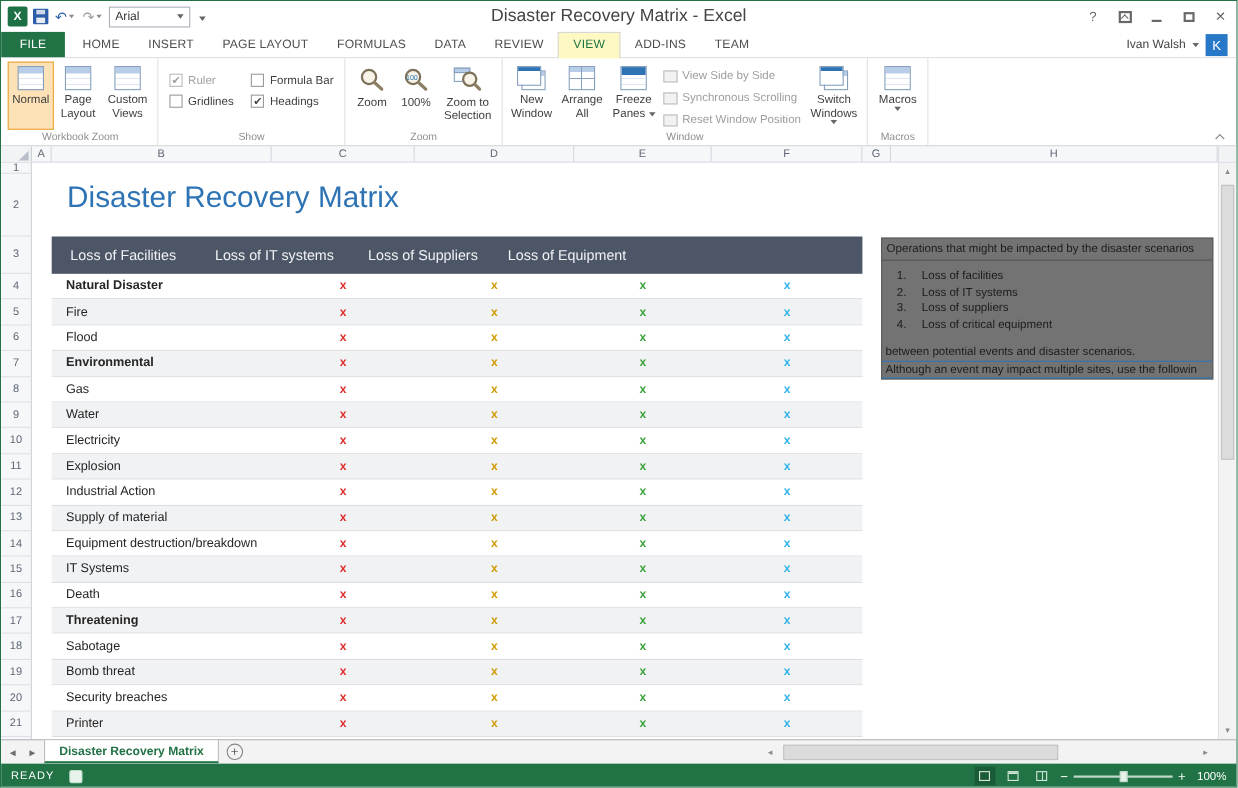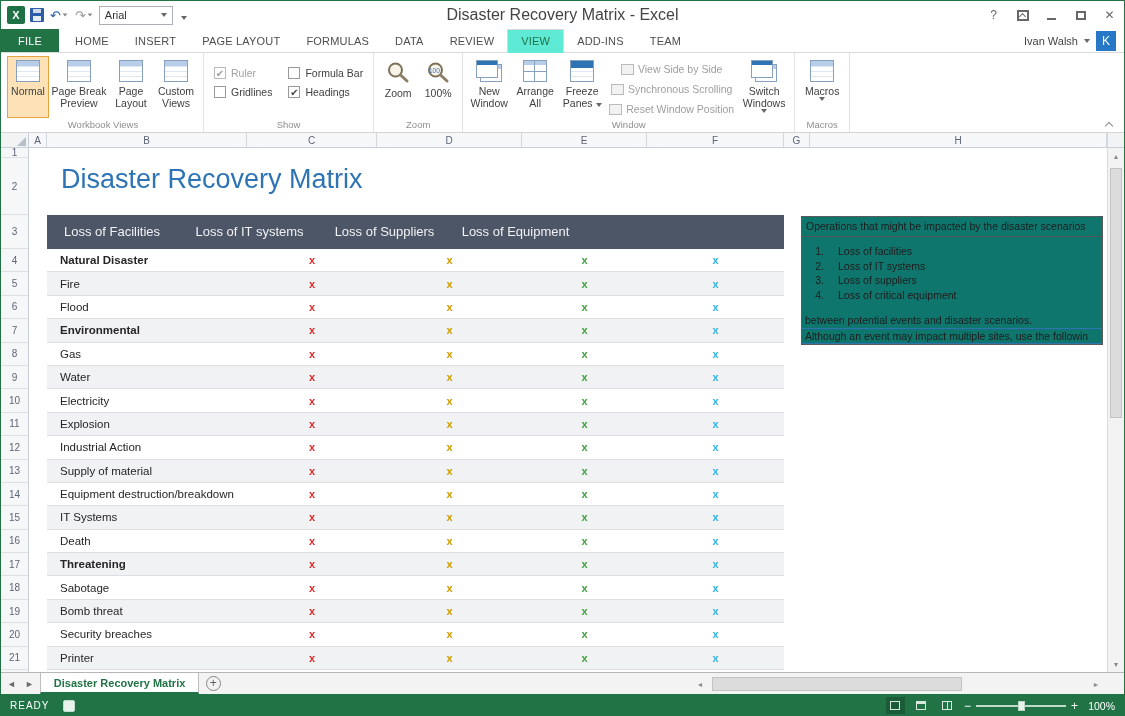--- a/index.html
+++ b/index.html
@@ -26,40 +26,40 @@
   .min-bar{width:9px;height:2px;background:#686868;margin-top:7px;}
   .max-box{width:10px;height:9px;border:2px solid #686868;}
   .rdo-icon{width:12px;height:11px;border:2px solid #686868;position:relative;}
   .rdo-icon::after{content:"";position:absolute;left:1.5px;top:2px;width:4px;height:4px;border-left:1.5px solid #686868;border-top:1.5px solid #686868;transform:rotate(45deg);}
 
   
   .tabsrow{height:24px;display:flex;align-items:stretch;background:#fff;border-bottom:1px solid #dadada;position:relative;flex:none;}
   .tabstrip{display:flex;align-items:stretch;}
   .rtab{padding:0 13px;font-size:11px;line-height:24px;color:#4e4e4e;letter-spacing:.2px;white-space:nowrap;}
   .rtab.file{background:#217346;color:#fff;padding:0 17px;margin-right:3px;}
-  .rtab.active{color:#217346;background:#5eead4;border:1px solid #d8d8d8;border-bottom:none;line-height:22px;margin-bottom:-1px;position:relative;z-index:2;}
+  .rtab.active{color:#217346;background:#fef9c3;border:1px solid #d8d8d8;border-bottom:none;line-height:22px;margin-bottom:-1px;position:relative;z-index:2;}
   .account{margin-left:auto;display:flex;align-items:center;gap:6px;padding-right:8px;font-size:11px;color:#444;text-align:right;}
   .avatar{width:20px;height:20px;background:#2779c7;color:#fff;font-size:12px;display:flex;align-items:center;justify-content:center;}
 
   
   .ribbon{height:80px;background:#fff;border-bottom:1px solid #d4d4d4;display:flex;position:relative;padding-left:2px;flex:none;}
   .rgroup{position:relative;border-right:1px solid #e2e2e2;padding:3px 4px 15px;display:flex;align-items:flex-start;}
   .rgroup-label{position:absolute;left:0;right:0;bottom:2px;text-align:center;font-size:9.5px;color:#8e8e8e;white-space:nowrap;}
   .bigbtn{display:flex;flex-direction:column;align-items:center;padding:3px 1px 1px;font-size:10.5px;color:#3f3f3f;text-align:center;border:1px solid transparent;height:62px;}
   .bigbtn .blabel{line-height:12px;margin-top:3px;}
   .bigbtn.selected{background:#fce2b6;border-color:#e8a33d;}
   .icon-sheet{width:24px;height:22px;border:1px solid #87a0bf;background:linear-gradient(#b7cde8 0 5px,rgba(0,0,0,0) 5px),repeating-linear-gradient(0deg,#fff 0 4px,#dfe7f1 4px 5px);flex:none;}
   .icon-freeze{width:24px;height:22px;border:1px solid #87a0bf;background:linear-gradient(#2e74b5 0 7px,rgba(0,0,0,0) 7px),repeating-linear-gradient(0deg,#fff 0 4px,#dfe7f1 4px 5px);flex:none;}
   .icon-grid4{width:24px;height:22px;border:1px solid #87a0bf;background:linear-gradient(90deg,rgba(0,0,0,0) 10.5px,#87a0bf 10.5px 11.5px,rgba(0,0,0,0) 11.5px),linear-gradient(0deg,rgba(0,0,0,0) 9.5px,#87a0bf 9.5px 10.5px,rgba(0,0,0,0) 10.5px),linear-gradient(#b7cde8 0 4px,#fff 4px);flex:none;}
   .icon-2win{position:relative;width:26px;height:22px;flex:none;}
   .icon-2win::before{content:"";position:absolute;right:0;bottom:0;width:20px;height:16px;border:1px solid #87a0bf;background:linear-gradient(#b7cde8 0 4px,#fff 4px);}
   .icon-2win::after{content:"";position:absolute;left:0;top:0;width:20px;height:16px;border:1px solid #87a0bf;background:linear-gradient(#2e74b5 0 4px,#fff 4px);}
   .mag{flex:none;}
   .srow{display:flex;align-items:center;gap:4px;height:18px;font-size:10.5px;color:#3f3f3f;white-space:nowrap;}
-  .srow.disabled{color:#9e9e9e;justify-content:center;}
+  .srow.disabled{color:#9e9e9e;}
   .sicon{width:13px;height:11px;border:1px solid #87a0bf;background:#fff;position:relative;flex:none;}
   .sicon.split::before{content:"";position:absolute;left:0;right:0;top:4.5px;height:1px;background:#87a0bf;}
   .sicon.split::after{content:"";position:absolute;top:0;bottom:0;left:5.5px;width:1px;background:#87a0bf;}
   .sicon.band{background:linear-gradient(#b7cde8 0 3px,#fff 3px);}
   .sicon.bars{background:linear-gradient(#b7cde8 0 2px,#fff 2px 5px,#b7cde8 5px 7px,#fff 7px);}
   .sicon.gray{border-color:#bbb;background:#f2f2f2;}
   .smallcol{display:flex;flex-direction:column;justify-content:flex-start;gap:2px;padding:4px 4px 0;}
   .cbgrid{display:grid;grid-template-columns:auto auto;align-content:start;margin-top:7px;column-gap:4px;}
   .cbrow{display:flex;align-items:center;gap:5px;height:19px;font-size:10.5px;color:#3f3f3f;padding:0 6px;white-space:nowrap;}
   .cbrow.disabled{color:#9f9f9f;}
@@ -85,21 +85,21 @@
   .matrix{position:absolute;left:18px;top:67px;width:737px;font-size:11.5px;}
   .mheader{display:flex;background:#4d5666;color:#f0f2f5;height:34px;line-height:34px;font-size:13px;}
   .thcell{text-align:center;flex:none;}
   .thcell.first{width:200px;text-align:left;padding-left:13px;font-size:13.5px;}
   .trow{display:flex;height:23.4px;align-items:center;border-bottom:1px solid #dcdee3;background:#fff;}
   .trow.alt{background:#f1f2f4;}
   .tcell{flex:none;}
   .tcell.name{width:200px;padding-left:13px;color:#262626;}
   .tcell.name.bold{font-weight:bold;}
   .tcell.mark{text-align:center;font-weight:bold;font-size:11px;}
-  .note{position:absolute;left:772px;top:68px;width:302px;border:1px solid #5a5a5a;font-size:10.5px;color:#1c1c1c;padding-top:3px;background:#0f766e;}
+  .note{position:absolute;left:772px;top:68px;width:302px;border:1px solid #5a5a5a;font-size:10.5px;color:#1c1c1c;padding-top:3px;background:#737373;}
   .note-head{padding:0 4px 3px;border-bottom:1px solid #555;line-height:13px;white-space:nowrap;overflow:hidden;}
   .note-list{margin:7px 0 4px;}
   .note-item{display:flex;line-height:14.5px;}
   .note-item .num{width:22px;text-align:right;flex:none;}
   .note-item .txt{padding-left:14px;}
   .note-para{margin-top:11px;}
   .pline{line-height:14.5px;border-bottom:1px solid #2e74b5;padding:0 3px;white-space:nowrap;overflow:hidden;}
   .vscroll{width:17px;background:#f3f3f3;border-left:1px solid #dcdcdc;display:flex;flex-direction:column;align-items:center;font-size:7px;color:#8b8b8b;flex:none;}
   .vs-btn{height:16px;display:flex;align-items:center;justify-content:center;width:100%;}
   .vs-track{flex:1;position:relative;width:100%;}
@@ -194,33 +194,29 @@
     </div>
   </div>
 
   <div class="ribbon">
 
     <div class="rgroup">
       <div class="bigbtn selected" style="width:42px">
         <div class="icon-sheet"></div>
         <div class="blabel">Normal</div>
       </div>
-      <div class="bigbtn" style="width:60px">
-        <div class="icon-sheet"></div>
-        <div class="blabel">Page Break Preview</div>
-      </div>
       <div class="bigbtn" style="width:44px">
         <div class="icon-sheet"></div>
         <div class="blabel">Page Layout</div>
       </div>
       <div class="bigbtn" style="width:46px">
         <div class="icon-sheet"></div>
         <div class="blabel">Custom Views</div>
       </div>
-      <div class="rgroup-label">Workbook Views</div>
+      <div class="rgroup-label">Workbook Zoom</div>
     </div>
 
     <div class="rgroup">
       <div class="cbgrid">
           <div class="cbrow disabled">
             <div class="cbbox">✔</div>
             <div class="cblabel">Ruler</div>
           </div>
           <div class="cbrow">
             <div class="cbbox"></div>
@@ -246,20 +242,29 @@
         </svg>
         <div class="blabel">Zoom</div>
       </div>
       <div class="bigbtn" style="width:40px">
         <svg class="mag" width="26" height="24" viewBox="0 0 26 24">
           <circle cx="10.5" cy="10" r="6.5" fill="#f7f3e8" stroke="#7d7259" stroke-width="2"></circle>
           <line x1="15.5" y1="15" x2="22" y2="21" stroke="#8c7f63" stroke-width="3" stroke-linecap="round"></line>
           <text x="4" y="12.5" font-size="6.5" fill="#2e74b5">100</text>
         </svg>
         <div class="blabel">100%</div>
+      </div>
+      <div class="bigbtn" style="width:54px">
+        <svg class="mag" width="26" height="24" viewBox="0 0 26 24">
+          <rect x="1" y="2" width="14" height="12" fill="#fff" stroke="#87a0bf"></rect>
+          <rect x="1" y="2" width="14" height="4" fill="#b7cde8" stroke="#87a0bf"></rect>
+          <circle cx="15" cy="12" r="6" fill="#f7f3e8" stroke="#7d7259" stroke-width="2"></circle>
+          <line x1="19.5" y1="16.5" x2="24" y2="21" stroke="#8c7f63" stroke-width="3" stroke-linecap="round"></line>
+        </svg>
+        <div class="blabel">Zoom to Selection</div>
       </div>
       <div class="rgroup-label">Zoom</div>
     </div>
 
     <div class="rgroup">
       <div class="bigbtn" style="width:44px">
         <div class="icon-2win"></div>
         <div class="blabel">New Window</div>
       </div>
       <div class="bigbtn" style="width:48px">

